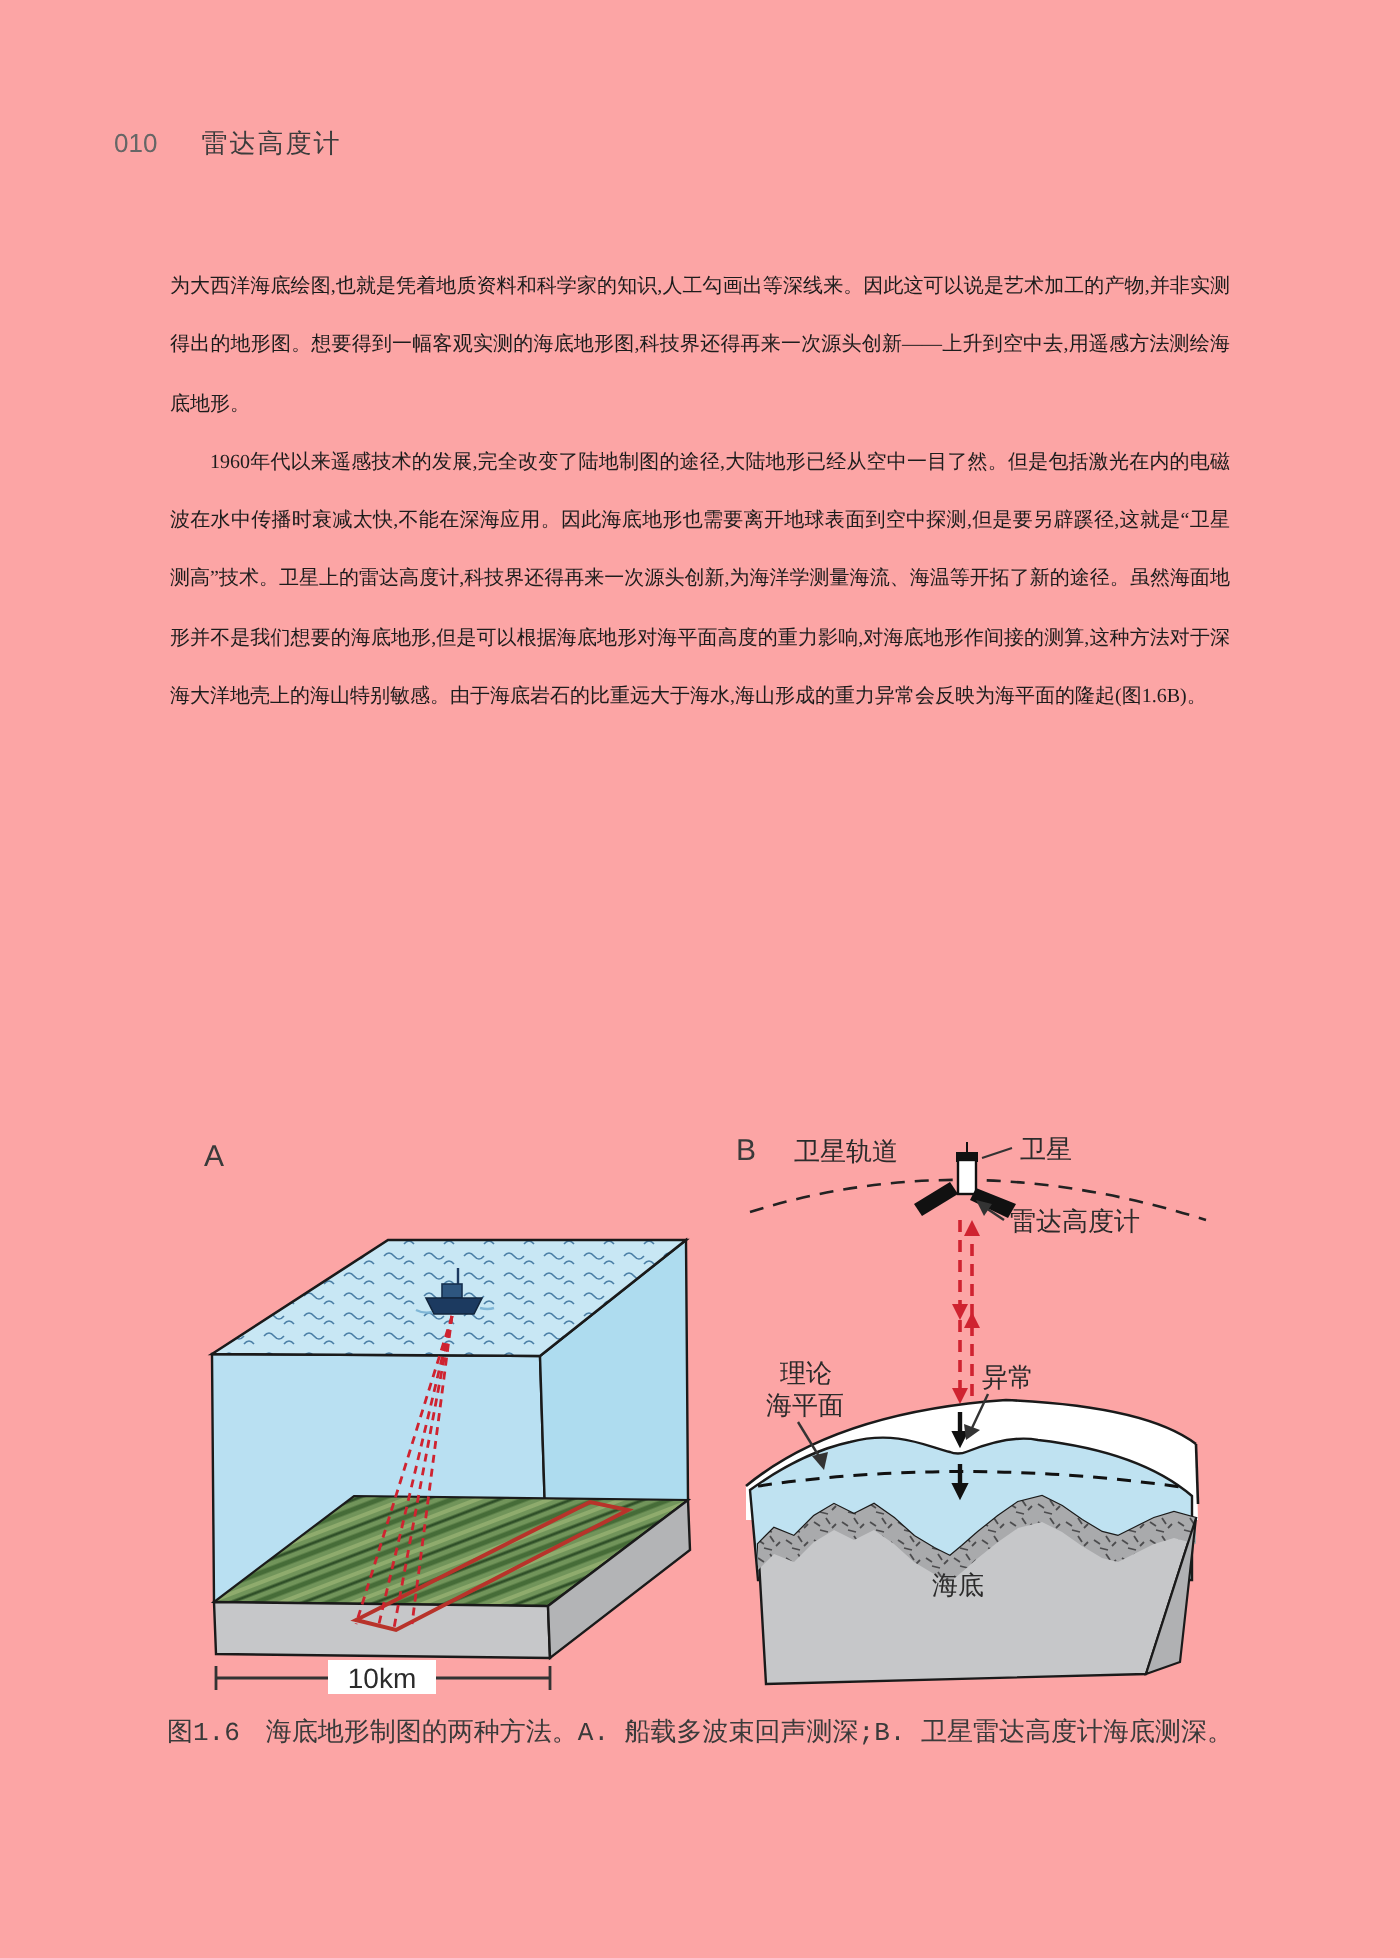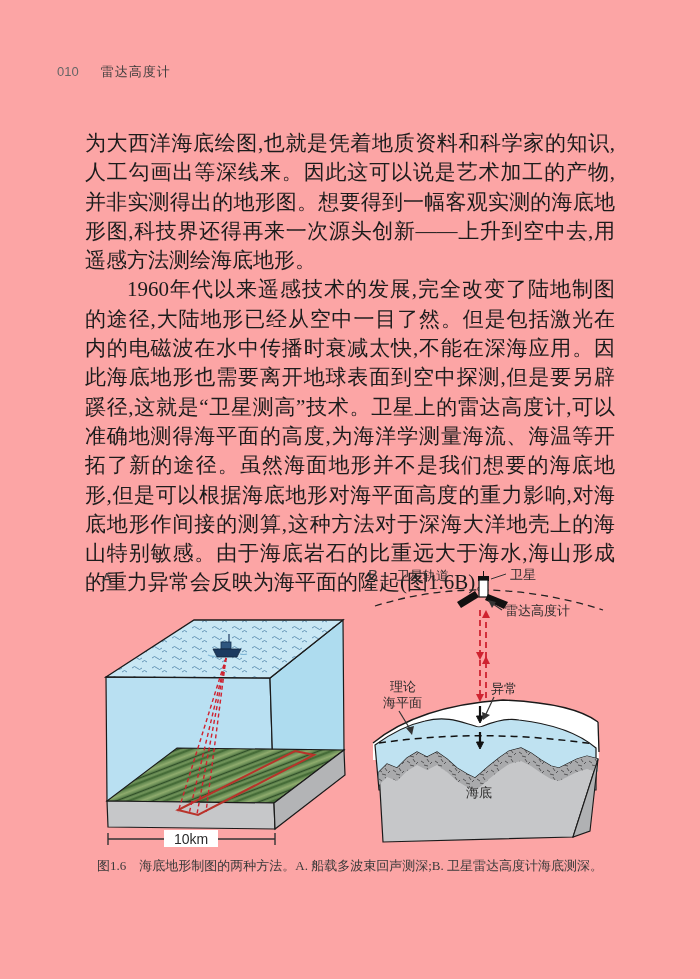--- a/index.html
+++ b/index.html
@@ -13,33 +13,33 @@
   }
   .running-head{
     position:absolute;top:63px;left:57px;
     font-family:"Liberation Sans","DejaVu Sans",sans-serif;
     font-size:13px;color:#666;
     display:flex;gap:22px;align-items:baseline;
   }
   .running-head .book{color:#3c3c3c;letter-spacing:1px;}
   .body-text{
     position:absolute;left:85px;top:129px;width:530px;
-    font-size:21px;line-height:29.3px;
+    font-size:10px;line-height:29.3px;
     text-align:justify;
     color:#1c1c1c;
   }
   .body-text p{margin:0;}
   .body-text p.indent{text-indent:2em;}
   .figure{position:absolute;left:0;top:560px;width:700px;height:330px;}
   .panelA{position:absolute;left:90px;top:3px;}
   .panelB{position:absolute;left:363px;top:0px;}
   .fig-caption{
     position:absolute;left:0;top:297px;width:700px;
     text-align:center;
-    font-family:Liberation Serif, serif;
+    font-family:Liberation Mono, monospace;
     font-size:13px;color:#3a3a3a;
   }
   svg text{
     font-family:"Liberation Sans","DejaVu Sans",sans-serif;
     fill:#2b2b2b;
   }
   .panel-letter{font-size:15px;fill:#3a3a3a;}
   .fig-label{font-size:13px;}
 </style>
 </head>
@@ -47,21 +47,21 @@
 
 <div class="page">
 
   <div class="running-head">
     <span>010</span>
     <span class="book">雷达高度计</span>
   </div>
 
   <div class="body-text">
     <p>为大西洋海底绘图,也就是凭着地质资料和科学家的知识,人工勾画出等深线来。因此这可以说是艺术加工的产物,并非实测得出的地形图。想要得到一幅客观实测的海底地形图,科技界还得再来一次源头创新——上升到空中去,用遥感方法测绘海底地形。</p>
-    <p class="indent">1960年代以来遥感技术的发展,完全改变了陆地制图的途径,大陆地形已经从空中一目了然。但是包括激光在内的电磁波在水中传播时衰减太快,不能在深海应用。因此海底地形也需要离开地球表面到空中探测,但是要另辟蹊径,这就是“卫星测高”技术。卫星上的雷达高度计,可以准确地测得海平面的高度,为海洋学测量海流、海温等开拓了新的途径。虽然海面地形并不是我们想要的海底地形,但是可以根据海底地形对海平面高度的重力影响,对海底地形作间接的测算,这种方法对于深海大洋地壳上的海山特别敏感。由于海底岩石的比重远大于海水,海山形成的重力异常会反映为海平面的隆起(图1.6B)。</p>
+    <p class="indent">1960年代以来遥感技术的发展,完全改变了陆地制图的途径,大陆地形已经从空中一目了然。但是包括激光在内的电磁波在水中传播时衰减太快,不能在深海应用。因此海底地形也需要离开地球表面到空中探测,但是要另辟蹊径,这就是“卫星测高”技术。卫星上的雷达高度计,科技界还得再来一次源头创新,为海洋学测量海流、海温等开拓了新的途径。虽然海面地形并不是我们想要的海底地形,但是可以根据海底地形对海平面高度的重力影响,对海底地形作间接的测算,这种方法对于深海大洋地壳上的海山特别敏感。由于海底岩石的比重远大于海水,海山形成的重力异常会反映为海平面的隆起(图1.6B)。</p>
   </div>
 
   <div class="figure">
 
     <svg class="panelA" width="272" height="295" viewBox="0 0 272 295">
       <defs>
         <pattern id="waves" width="20" height="10" patternUnits="userSpaceOnUse">
           <path d="M2,5 q2.5,-3 5,0 q2.5,3 5,0" stroke="#4b7fa6" stroke-width="0.8" fill="none"></path>
           <path d="M12,9 q2.5,-3 5,0" stroke="#4b7fa6" stroke-width="0.8" fill="none"></path>
         </pattern>

